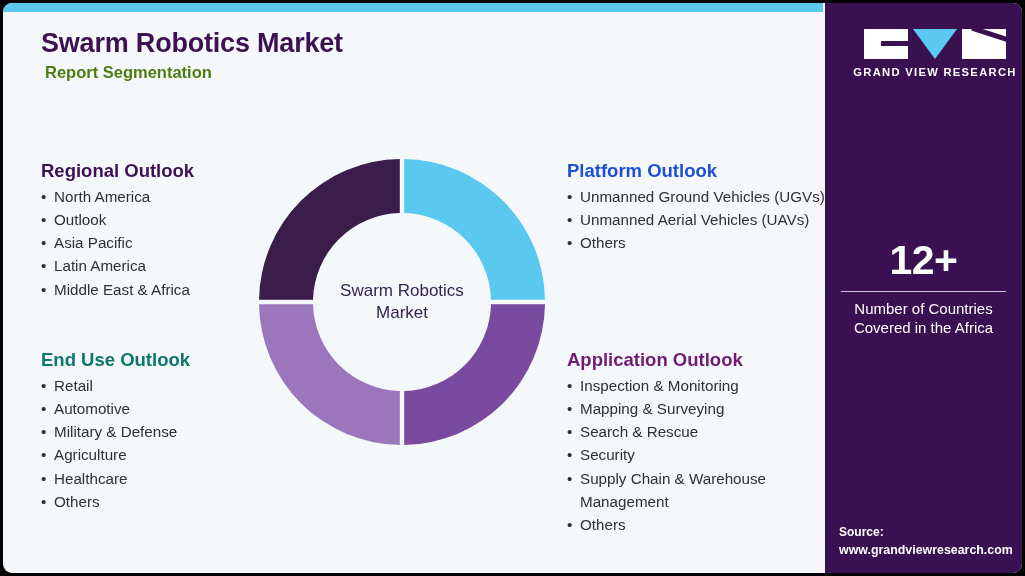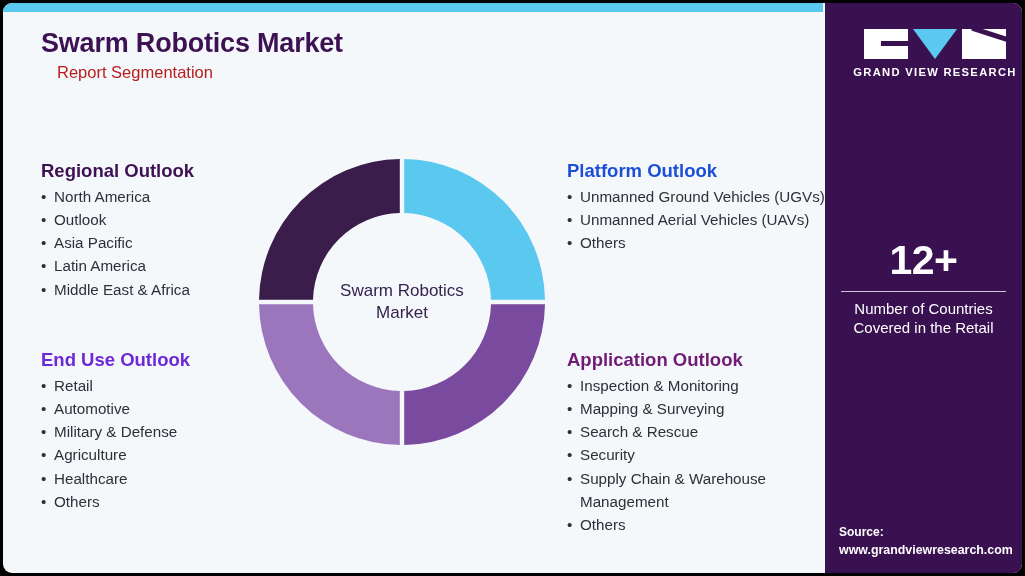--- a/index.html
+++ b/index.html
@@ -57,24 +57,24 @@
   }
   .main-title {
     margin: 0;
     font-size: 27px;
     font-weight: bold;
     color: #3d1152;
     letter-spacing: -0.2px;
     line-height: 1.15;
   }
   .sub-title {
-    margin: 4px 0 0 16px;
+    margin: 4px 0 0 4px;
     font-size: 16.5px;
-    font-weight: normal;
-    color: #b91c1c;
+    font-weight: bold;
+    color: #4d7c0f;
     line-height: 1.2;
   }
 
   
   .seg {
     position: absolute;
   }
   .seg-title {
     margin: 0 0 3px 0;
     font-size: 18.5px;
@@ -102,21 +102,21 @@
     color: #2f2f38;
   }
 
   
   #seg-regional   { left: 22px;  top: 148px; width: 250px; }
   #seg-enduse     { left: 22px;  top: 337px; width: 250px; }
   #seg-platform   { left: 548px; top: 148px; width: 262px; }
   #seg-application{ left: 548px; top: 337px; width: 262px; }
 
   #seg-regional .seg-title    { color: #3d1152; }
-  #seg-enduse .seg-title      { color: #6d28d9; }
+  #seg-enduse .seg-title      { color: #0f766e; }
   #seg-platform .seg-title    { color: #1d4ed8; }
   #seg-application .seg-title { color: #701a75; }
 
   
   .donut-wrap {
     position: absolute;
     left: 240px;
     top: 147px;
     width: 286px;
     height: 286px;
@@ -341,21 +341,21 @@
         <div class="logo-g"></div>
         <div class="logo-v"></div>
         <div class="logo-r"></div>
       </div>
       <div class="logo-text">GRAND VIEW RESEARCH</div>
     </div>
 
     <div class="stat">
       <div class="stat-value">12+</div>
       <div class="stat-rule"></div>
-      <div class="stat-label">Number of Countries Covered in the Retail</div>
+      <div class="stat-label">Number of Countries Covered in the Africa</div>
     </div>
 
     <div class="source">
       <div class="source-label">Source:</div>
       <div class="source-url">www.grandviewresearch.com</div>
     </div>
 
   </div>
 
 </div>

